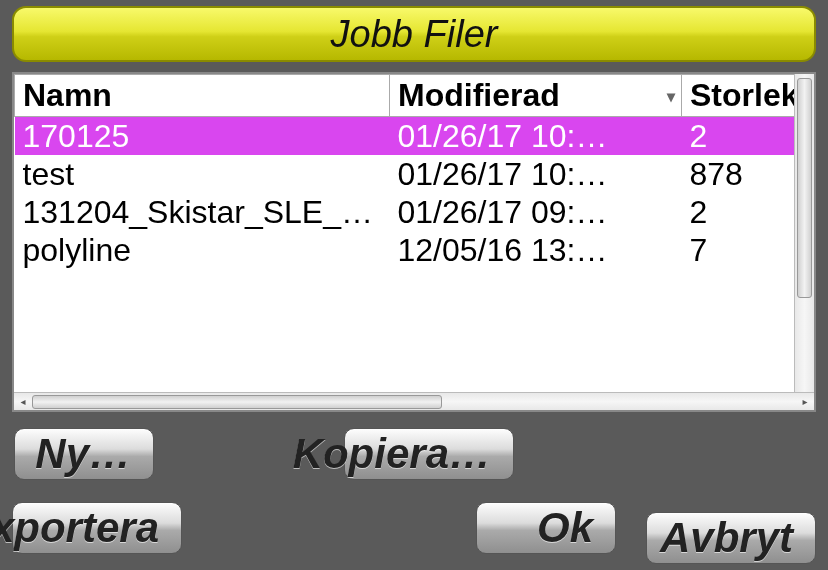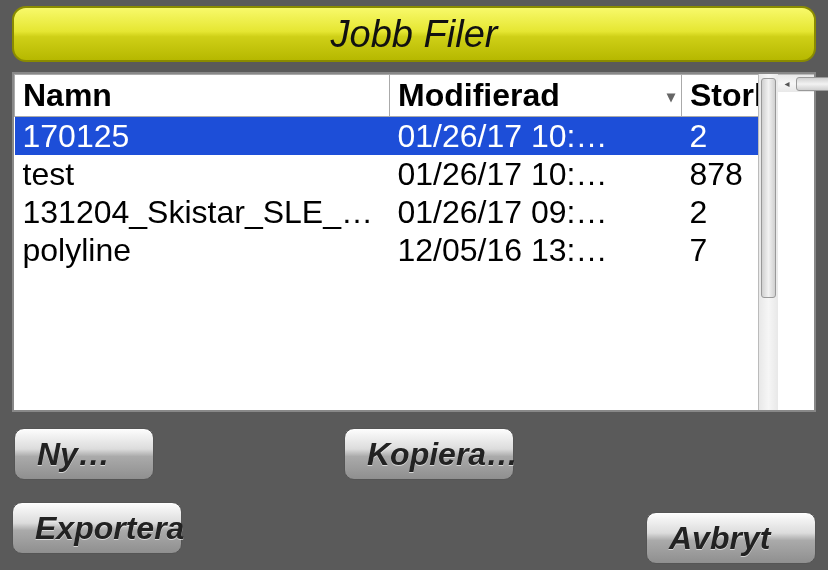--- a/index.html
+++ b/index.html
@@ -21,20 +21,21 @@
     font-weight: normal;
     font-style: italic;
     color: #111;
   }
   .table-wrap {
     margin-top: 10px;
     background: #fff;
     border: 2px solid #888;
     height: 340px;
     display: flex;
+    flex-direction: column;
   }
   .table-scroll {
     flex: 1;
     display: flex;
     overflow: hidden;
   }
   .table-body {
     flex: 1;
     overflow: hidden;
   }
@@ -65,21 +66,21 @@
   td {
     font-size: 32px;
     padding: 0px 8px;
     white-space: nowrap;
     overflow: hidden;
     text-overflow: ellipsis;
     line-height: 38px;
     height: 38px;
   }
   tr.sel td {
-    background: #1d4ed8;
+    background: #d946ef;
     color: #fff;
   }
   col.c-name { width: 375px; }
   col.c-mod  { width: 292px; }
   col.c-size { width: 120px; }
   .vscroll {
     width: 20px;
     background: linear-gradient(to right,#e8e8e8,#f6f6f6,#e8e8e8);
     border-left: 1px solid #bbb;
     position: relative;
@@ -113,22 +114,22 @@
   .button-row {
     margin-top: 16px;
     display: flex;
     gap: 0;
     position: relative;
     height: 140px;
   }
   .btn {
     display: inline-flex;
     align-items: center;
-    justify-content: flex-start;
-    font-size: 32px;
+    justify-content: flex-end;
+    font-size: 42px;
     font-weight: bold;
     font-style: italic;
     color: #222;
     background: linear-gradient(to bottom, #fdfdfd 0%, #dcdcdc 40%, #aaa 55%, #8f8f8f 100%);
     border: 1px solid #555;
     border-radius: 10px;
     padding: 6px 22px;
     height: 52px;
     text-shadow: 0 1px 0 rgba(255,255,255,0.6);
     box-shadow: inset 0 1px 0 rgba(255,255,255,0.7);
@@ -210,16 +211,19 @@
 <div class="button-row">
   <div id="btn-new" class="btn">
     <span>Ny…</span>
   </div>
   <div id="btn-copy" class="btn">
     <span>Kopiera…</span>
   </div>
   <div id="btn-export" class="btn">
     <span>Exportera</span>
   </div>
+  <div id="btn-ok" class="btn">
+    <span>Ok</span>
+  </div>
   <div id="btn-cancel" class="btn">
     <span>Avbryt</span>
   </div>
 </div>
 
 </body></html>

